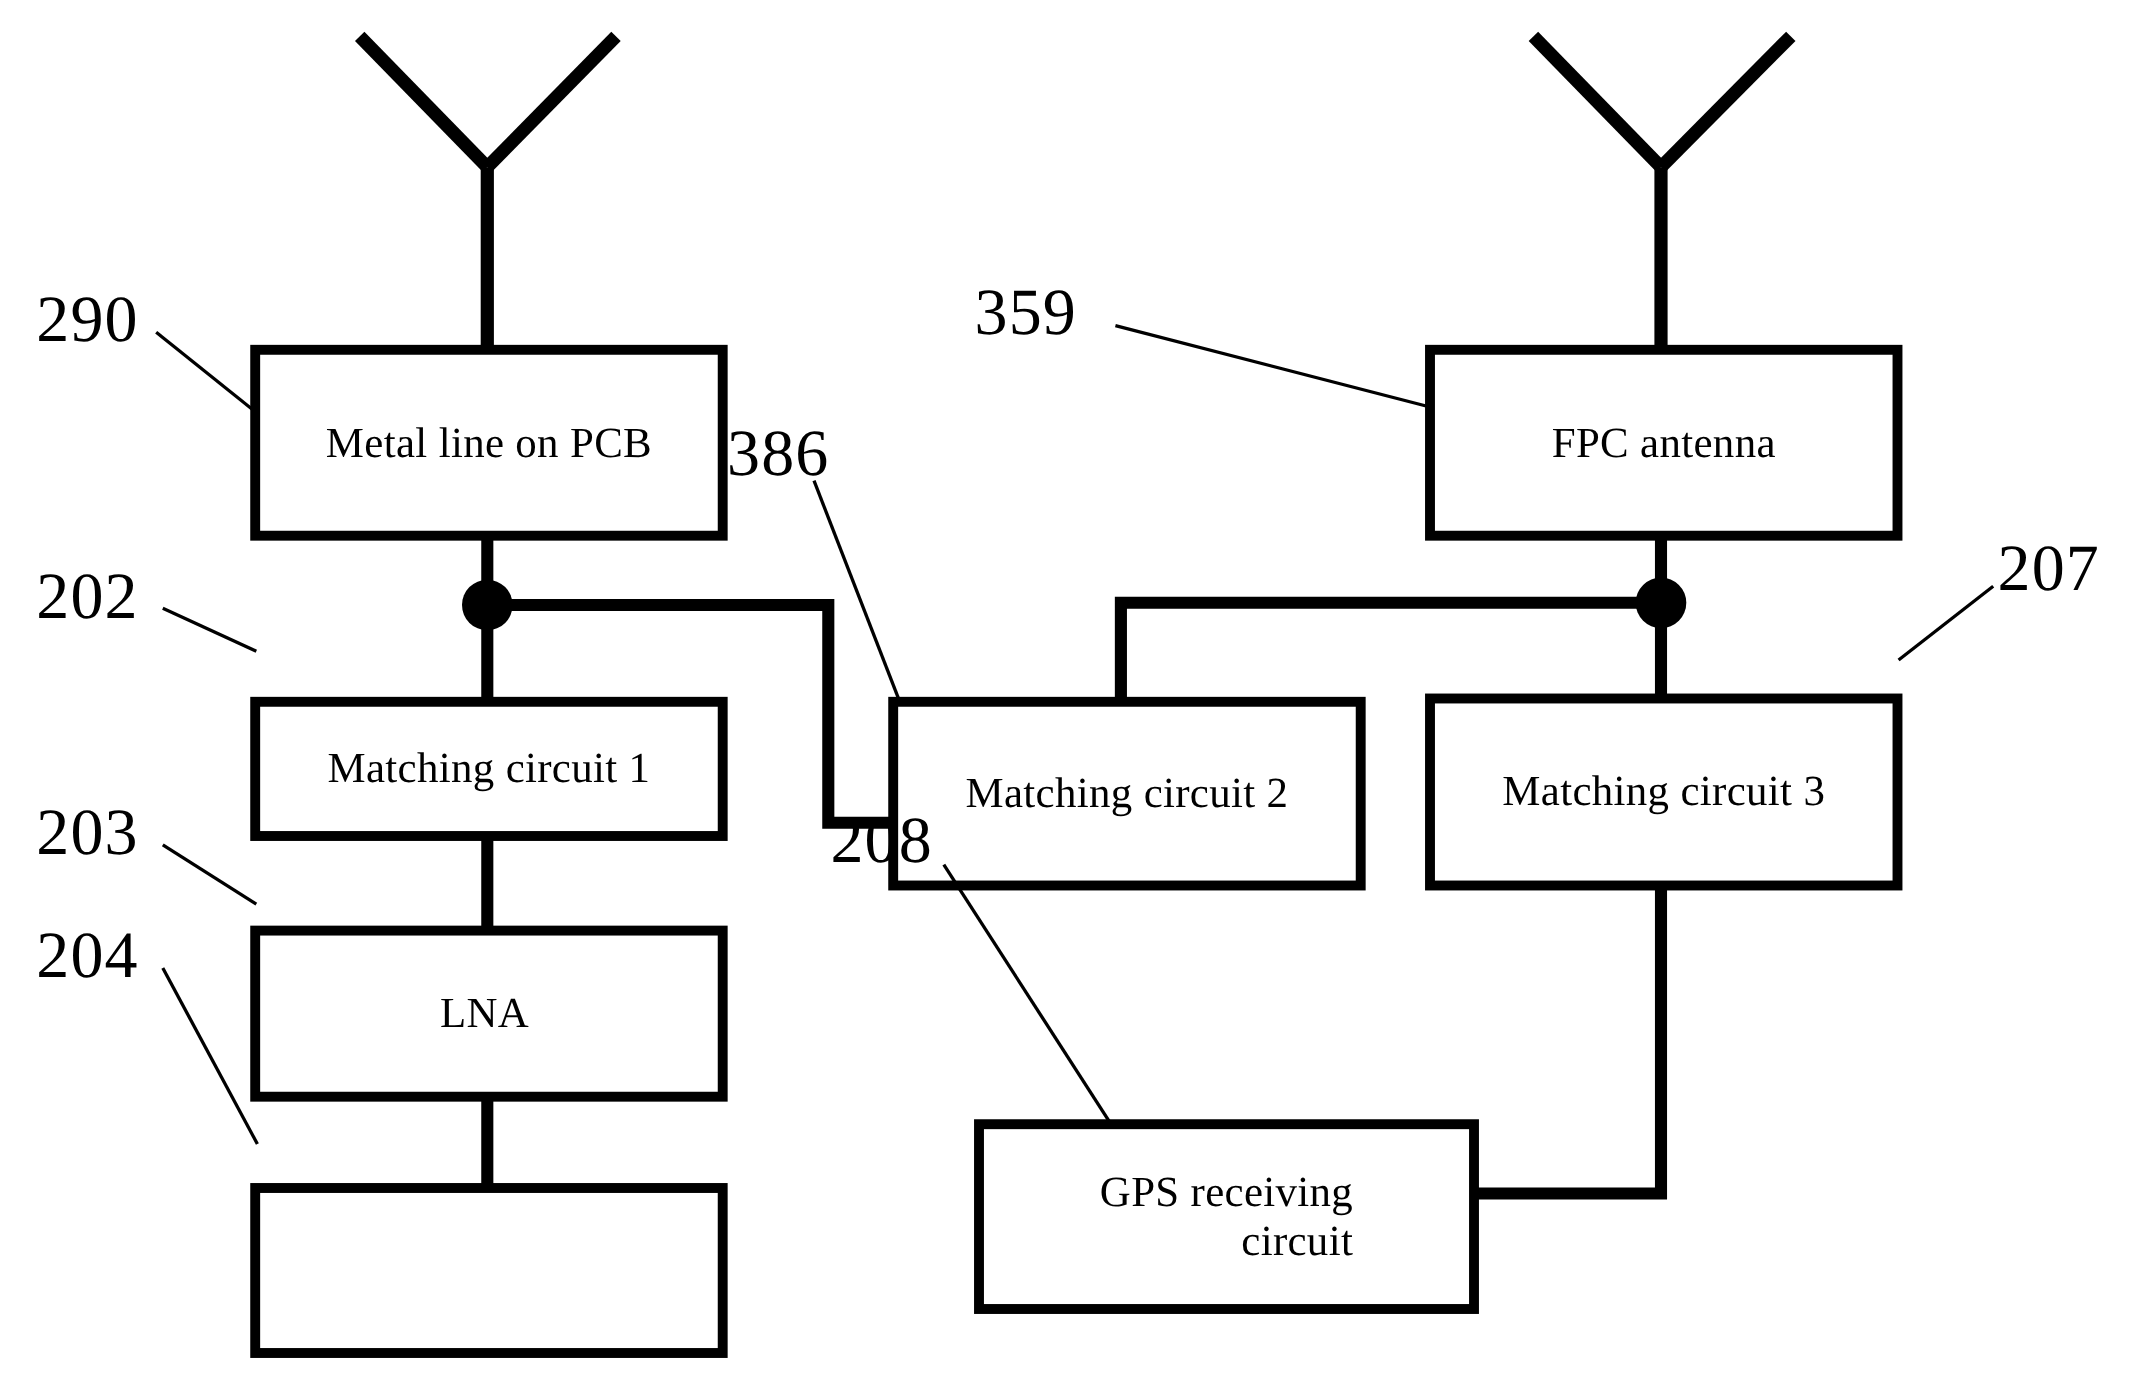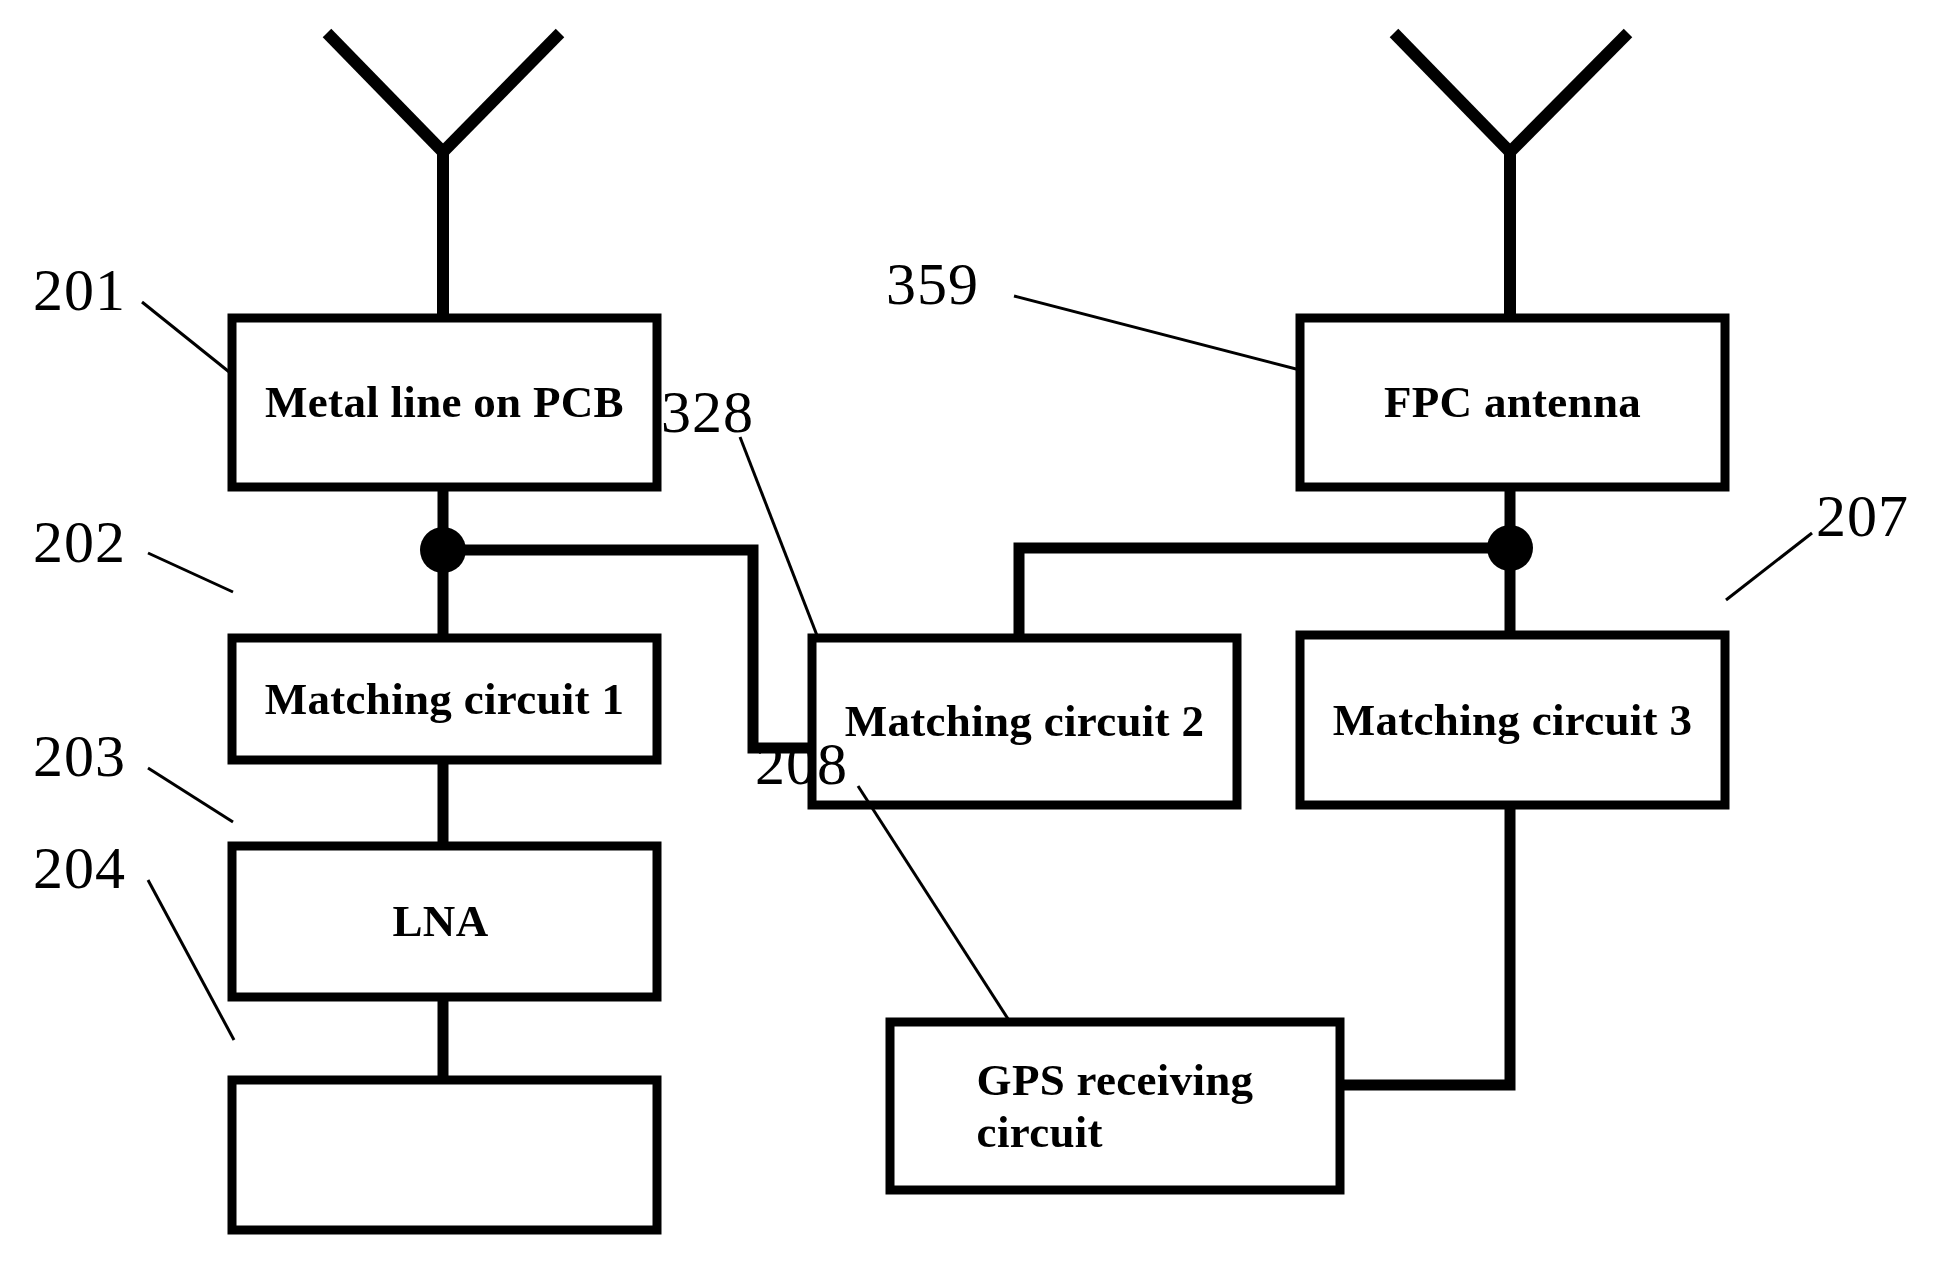--- a/index.html
+++ b/index.html
@@ -49,28 +49,27 @@
     stroke: #000000;
     stroke-width: 3;
     fill: none;
   }
   
   .blk-label {
     position: absolute;
     display: flex;
     align-items: center;
     justify-content: center;
-    text-align: left;
+    text-align: right;
     font-family: "Liberation Serif", "DejaVu Serif", serif;
-    font-size: 45px;
+    font-size: 39px;
     color: #000000;
     line-height: 1.16;
     letter-spacing: 0.3px;
     white-space: pre-line;
-    font-weight: bold;
   }
   .ref-num {
     position: absolute;
     font-family: "Liberation Serif", "DejaVu Serif", serif;
     font-size: 60px;
     color: #000000;
     letter-spacing: 1px;
     white-space: nowrap;
   }
 </style>
@@ -139,29 +138,29 @@
 
   <div class="blk-label" style="left:1300px; top:318px; width:425px; height:169px;">FPC antenna</div>
 
   <div class="blk-label" style="left:812px; top:638px; width:425px; height:167px;">Matching circuit 2</div>
 
   <div class="blk-label" style="left:1300px; top:635px; width:425px; height:170px;">Matching circuit 3</div>
 
   <div class="blk-label" style="left:890px; top:1022px; width:450px; height:168px;">GPS receiving
 circuit</div>
 
-  <div class="ref-num" style="left:33px; top:256px;">201</div>
+  <div class="ref-num" style="left:33px; top:256px;">290</div>
 
   <div class="ref-num" style="left:33px; top:508px;">202</div>
 
   <div class="ref-num" style="left:33px; top:722px;">203</div>
 
   <div class="ref-num" style="left:33px; top:834px;">204</div>
 
   <div class="ref-num" style="left:886px; top:250px;">359</div>
 
-  <div class="ref-num" style="left:661px; top:378px;">328</div>
+  <div class="ref-num" style="left:661px; top:378px;">386</div>
 
   <div class="ref-num" style="left:1816px; top:482px;text-align:center;">207</div>
 
   <div class="ref-num" style="left:755px; top:730px;">208</div>
 
 </div>
 
 </body></html>

